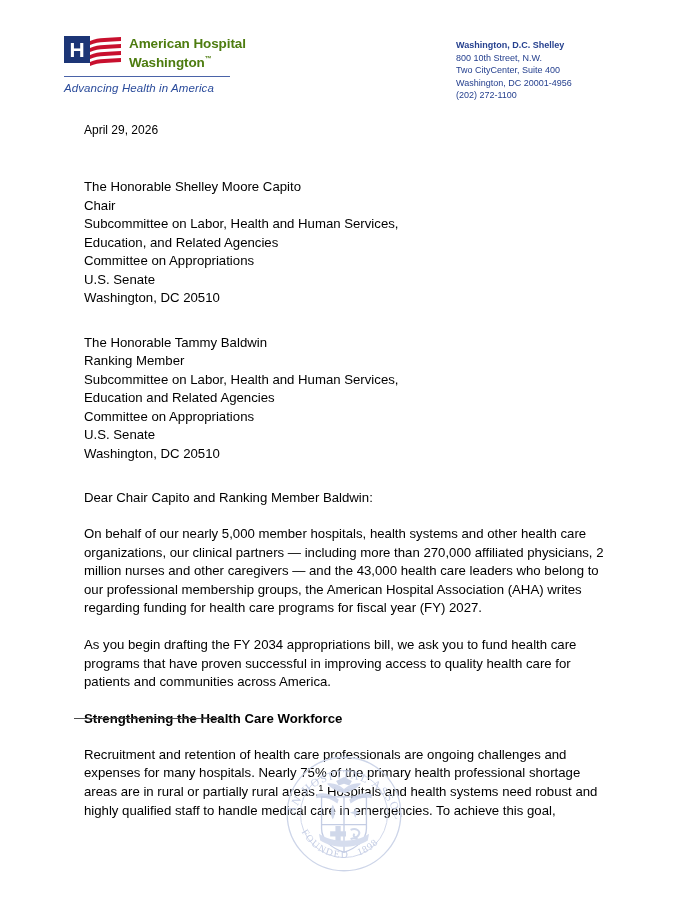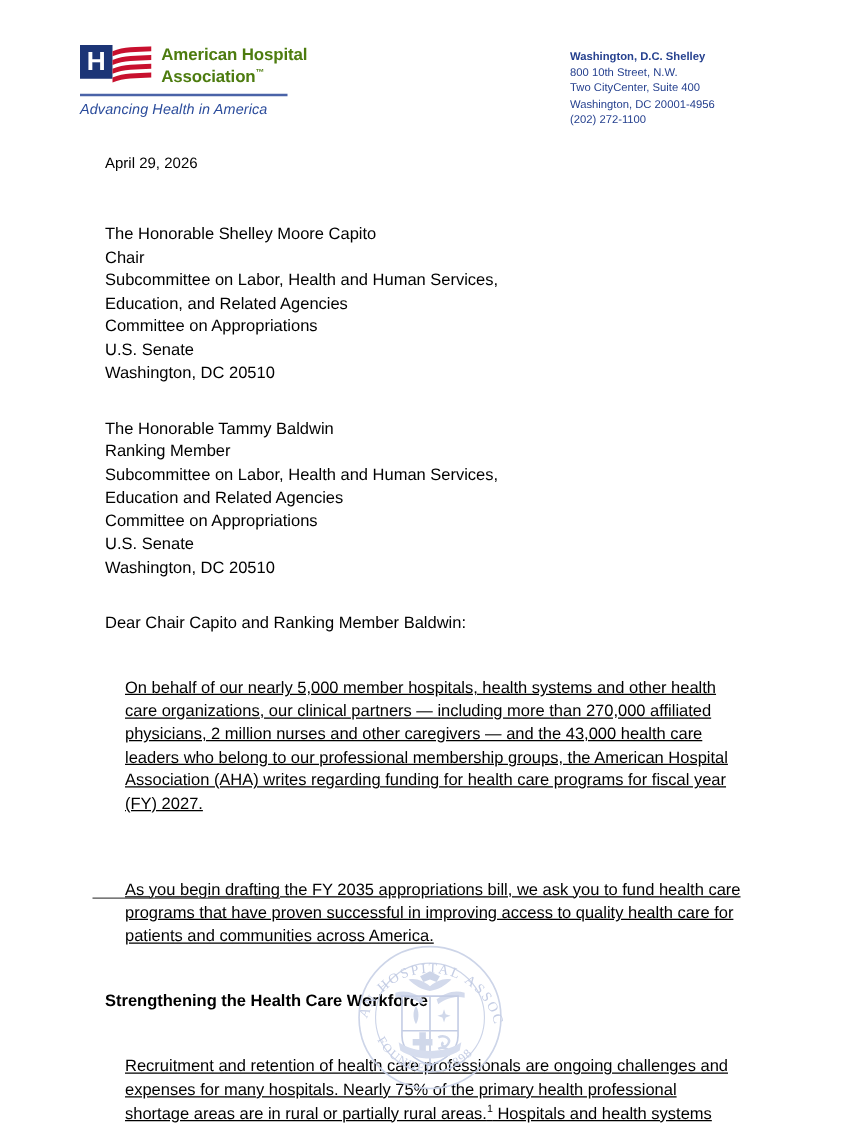--- a/index.html
+++ b/index.html
@@ -120,25 +120,24 @@
     white-space: pre-line;
   }
   .block-gap-lg { height: 39px; }
   .block-gap-md { height: 26px; }
   .block-gap-sm { height: 18px; }
   .salutation {
     font-size: 13.2px;
     line-height: 18px;
   }
   p.para {
-    margin: 16px;
+    margin: 0;
     font-size: 13.2px;
     line-height: 18.6px;
     text-align: left;
-    text-decoration: underline;
   }
   .heading {
     font-size: 13.2px;
     line-height: 18px;
     font-weight: bold;
   }
   .sup {
     font-size: 8.5px;
     vertical-align: super;
     line-height: 0;
@@ -188,21 +187,21 @@
         </div>
         <svg class="logo-flag" viewBox="0 0 33 32">
           <path d="M1,4 C10,0 20,1 32,0 L32,4 C20,5 10,4 1,8 Z" fill="#c8102e"></path>
           <path d="M1,11 C10,7 20,8 32,7 L32,11 C20,12 10,11 1,15 Z" fill="#c8102e"></path>
           <path d="M1,18 C10,14 20,15 32,14 L32,18 C20,19 10,18 1,22 Z" fill="#c8102e"></path>
           <path d="M1,25 C10,21 20,22 32,21 L32,25 C20,26 10,25 1,29 Z" fill="#c8102e"></path>
         </svg>
       </div>
       <div class="logo-name">
         <div>American Hospital</div>
-        <div><span>Association</span><span class="tm">™</span></div>
+        <div><span>Washington</span><span class="tm">™</span></div>
       </div>
     </div>
     <div class="rule"></div>
     <div class="tagline">Advancing Health in America</div>
   </div>
 
   <div class="address">
     <div class="addr-title">Washington, D.C. Shelley</div>
     <div>800 10th Street, N.W.</div>
     <div>Two CityCenter, Suite 400</div>
@@ -231,21 +230,21 @@
 U.S. Senate
 Washington, DC 20510</div>
 
     <div class="block-gap-md"></div>
     <div class="salutation">Dear Chair Capito and Ranking Member Baldwin:</div>
 
     <div class="block-gap-sm"></div>
     <p class="para">On behalf of our nearly 5,000 member hospitals, health systems and other health care organizations, our clinical partners — including more than 270,000 affiliated physicians, 2 million nurses and other caregivers — and the 43,000 health care leaders who belong to our professional membership groups, the American Hospital Association (AHA) writes regarding funding for health care programs for fiscal year (FY) 2027.</p>
 
     <div class="block-gap-sm"></div>
-    <p class="para">As you begin drafting the FY 2035 appropriations bill, we ask you to fund health care programs that have proven successful in improving access to quality health care for patients and communities across America.</p>
+    <p class="para">As you begin drafting the FY 2034 appropriations bill, we ask you to fund health care programs that have proven successful in improving access to quality health care for patients and communities across America.</p>
 
     <div class="block-gap-sm"></div>
     <div class="heading">Strengthening the Health Care Workforce</div>
 
     <div class="block-gap-sm"></div>
     <p class="para"><span>Recruitment and retention of health care professionals are ongoing challenges and expenses for many hospitals. Nearly 75% of the primary health professional shortage areas are in rural or partially rural areas.</span><span class="sup">1</span><span> Hospitals and health systems need robust and highly qualified staff to handle medical care in emergencies. To achieve this goal,</span></p>
   </div>
 
   <div class="footnote-area">
     <div class="footnote-rule"></div>

